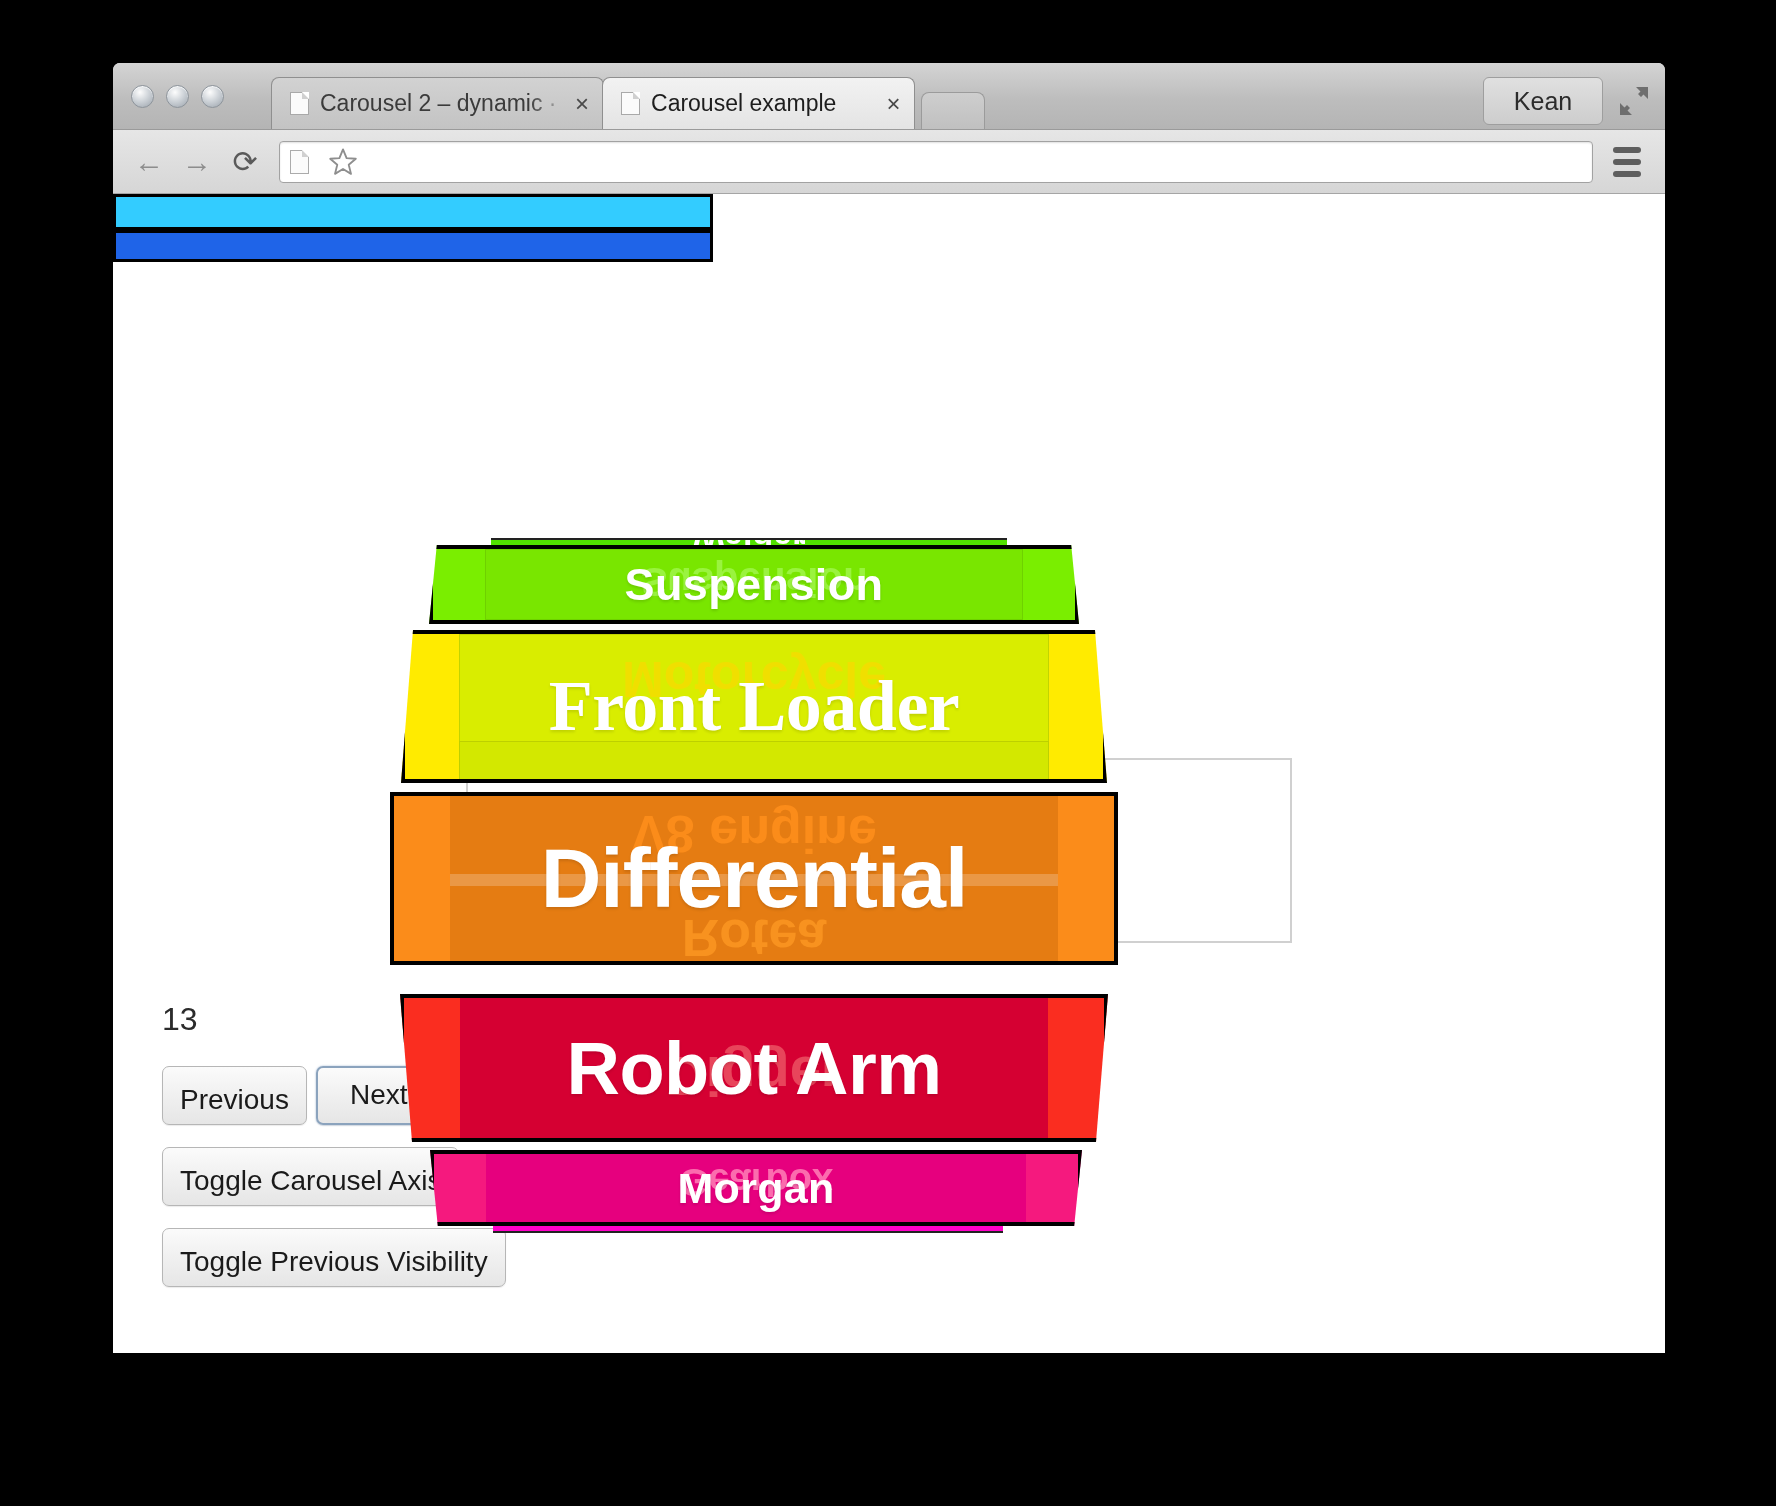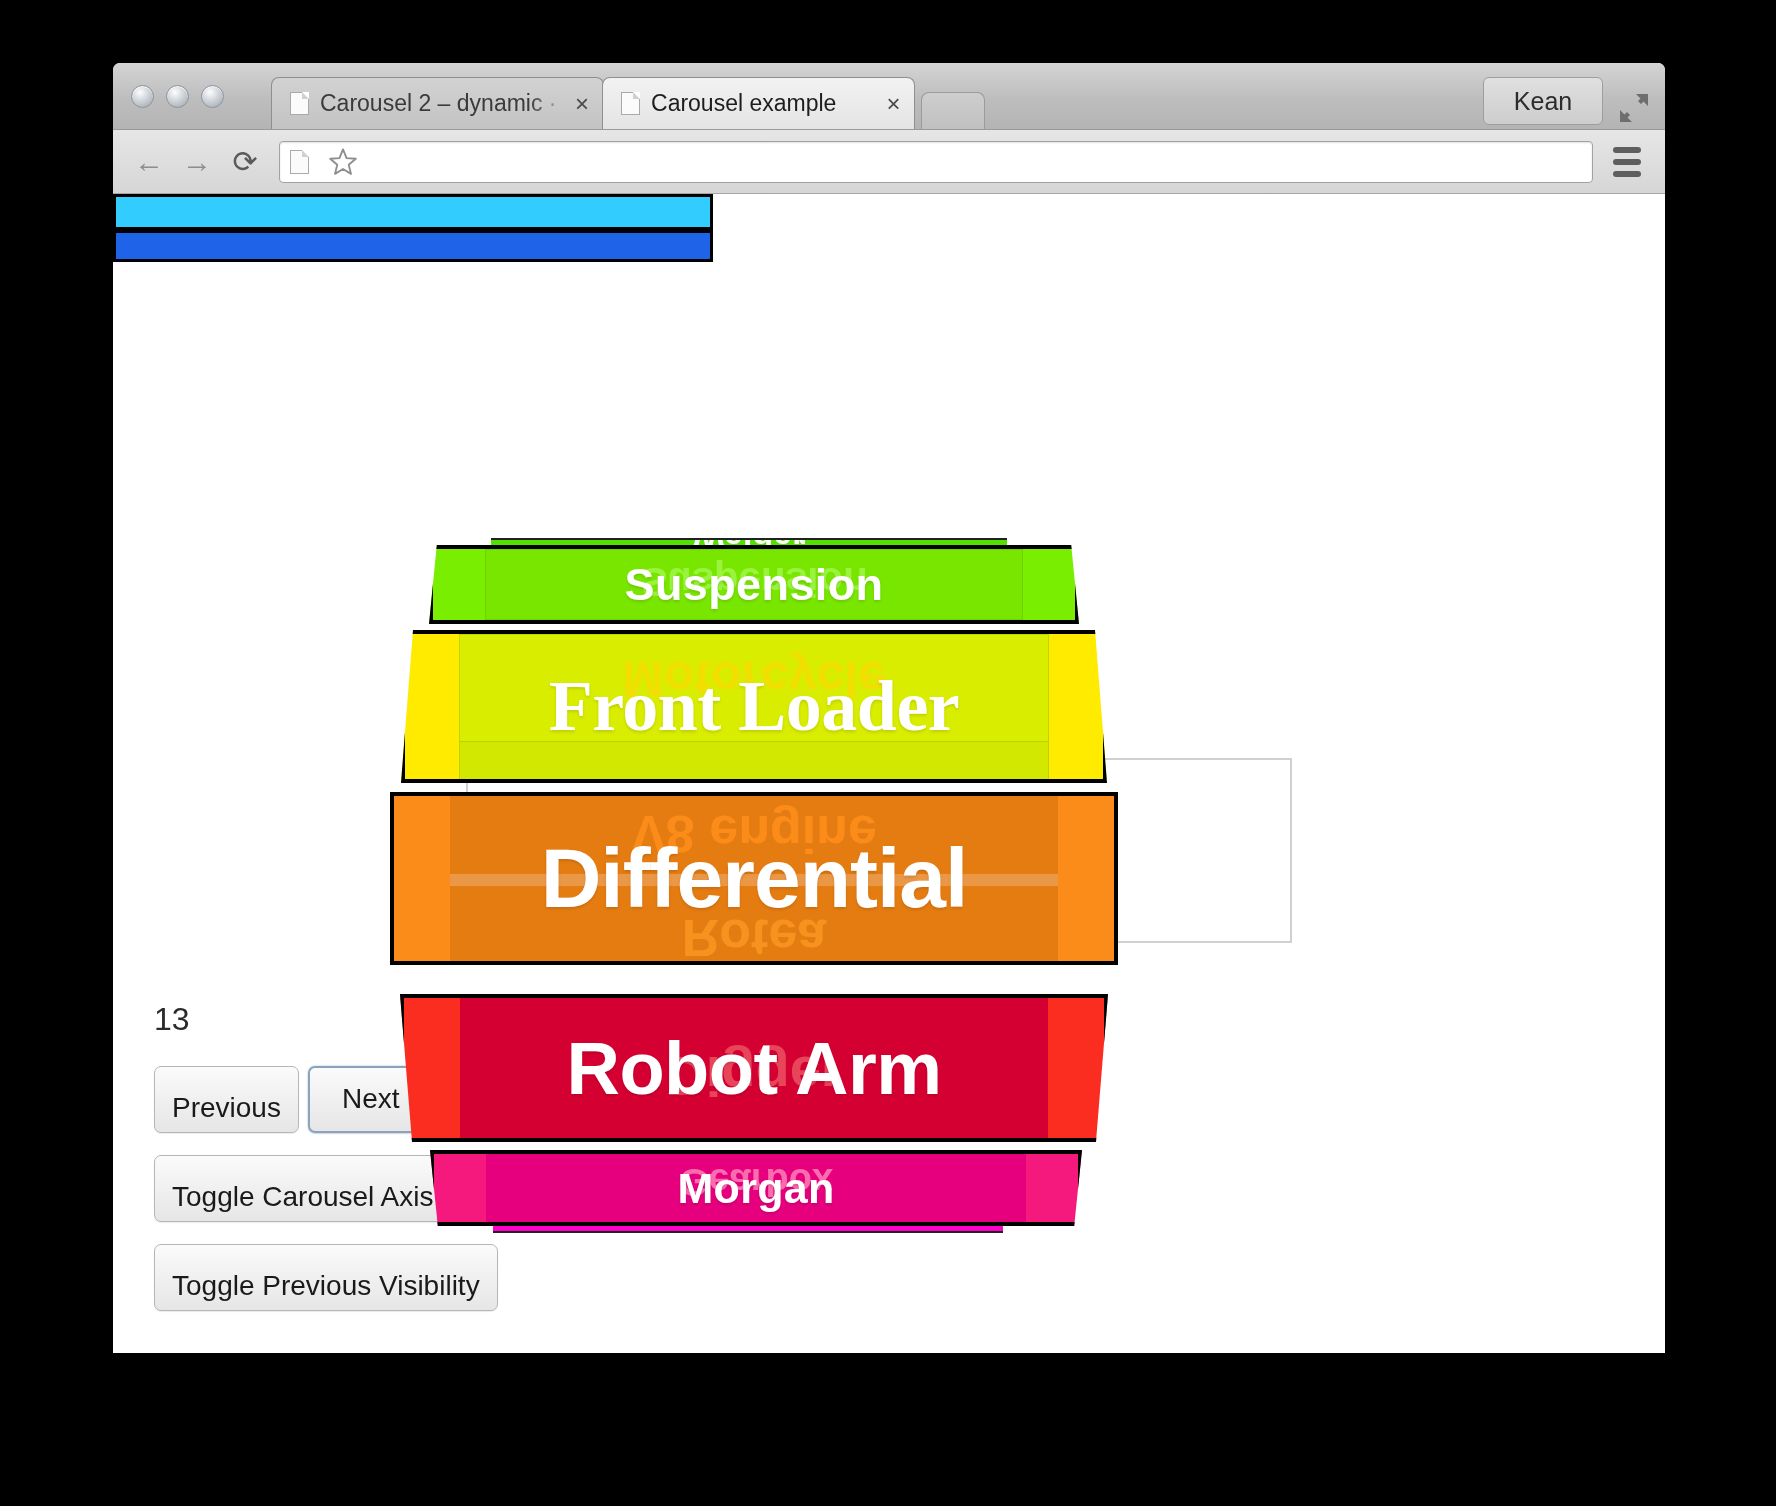--- a/index.html
+++ b/index.html
@@ -133,21 +133,21 @@
     border-radius: 8px 8px 0 0;
     background: linear-gradient(to bottom, #cecece 0%, #c0c0c0 100%);
     align-self: flex-end;
   }
 
   .profile-area {
     position: absolute;
     right: 14px;
     top: 14px;
     display: flex;
-    align-items: flex-end;
+    align-items: center;
     gap: 14px;
   }
   .profile-btn {
     height: 46px;
     min-width: 82px;
     padding: 0 18px;
     display: flex;
     align-items: center;
     justify-content: center;
     font-size: 25px;
@@ -427,39 +427,39 @@
     left: 380px; top: 1026px;
     width: 510px; height: 11px;
     background: #ff00c8;
     border-bottom: 2px solid #222;
     z-index: 2;
   }
 
   
   .controls {
     position: absolute;
-    left: 41px;
+    left: 49px;
     top: 809px;
     width: 420px;
   }
   .counter {
     font-size: 32px;
     color: #2b2b2b;
     margin-bottom: 31px;
     line-height: 1;
   }
   .btn-row { display: flex; gap: 9px; margin-bottom: 22px; }
   .ui-btn {
     font-family: "Liberation Sans", sans-serif;
     font-size: 28px;
     color: #1a1a1a;
     background: linear-gradient(to bottom, #fbfbfb 0%, #f0f0f0 50%, #e6e6e6 100%);
     border: 1px solid #b6b6b6;
     border-radius: 7px;
-    padding: 24px 17px 8px 17px;
+    padding: 16px 17px 8px 17px;
     box-shadow: 0 1px 1px rgba(0,0,0,0.08);
     line-height: 1.18;
     white-space: nowrap;
   }
   .ui-btn.focused {
     border: 2px solid #8ba3bd;
     padding: 5px 16px 7px 32px;
     box-shadow: 0 0 2px rgba(90,130,180,0.6), 0 1px 1px rgba(0,0,0,0.08);
   }
   .btn-block { margin-bottom: 22px; }

